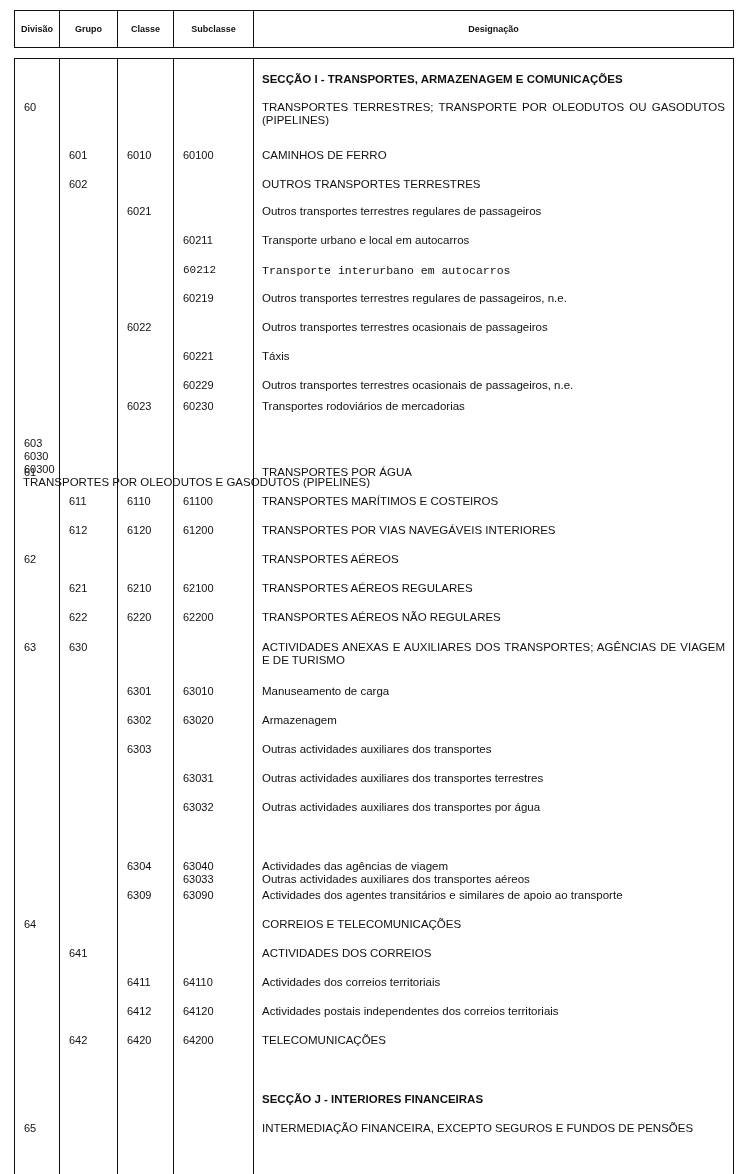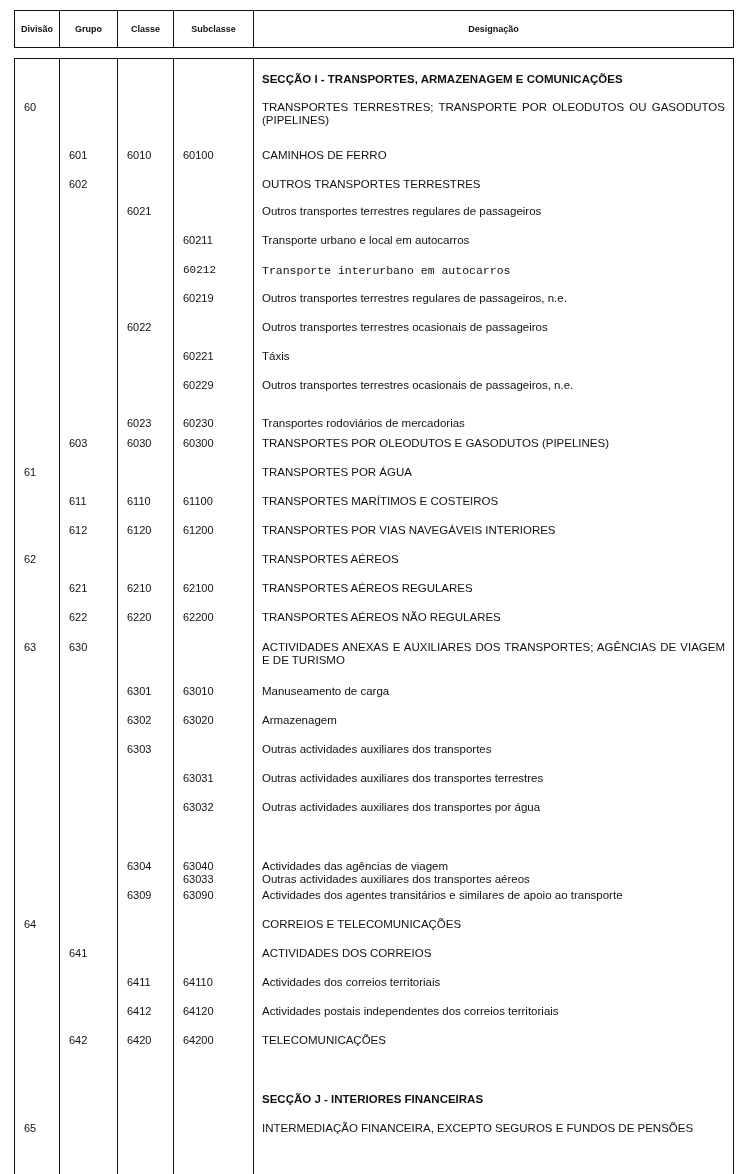--- a/index.html
+++ b/index.html
@@ -107,28 +107,28 @@
       <div class="cell c4 num">60221</div>
       <div class="cell c5">Táxis</div>
     </div>
     <div class="row" style="top: 320px;">
       <div class="cell c1 num"></div>
       <div class="cell c2 num"></div>
       <div class="cell c3 num"></div>
       <div class="cell c4 num">60229</div>
       <div class="cell c5">Outros transportes terrestres ocasionais de passageiros, n.e.</div>
     </div>
-    <div class="row" style="top: 358px;">
+    <div class="row" style="top: 341px;">
       <div class="cell c1 num"></div>
       <div class="cell c2 num"></div>
       <div class="cell c3 num">6023</div>
       <div class="cell c4 num">60230</div>
       <div class="cell c5">Transportes rodoviários de mercadorias</div>
     </div>
-    <div class="row" style="top: 378px;">
+    <div class="row" style="top: 378px; flex-direction: column;">
       <div class="cell c1 num"></div>
       <div class="cell c2 num">603</div>
       <div class="cell c3 num">6030</div>
       <div class="cell c4 num">60300</div>
       <div class="cell c5">TRANSPORTES POR OLEODUTOS E GASODUTOS (PIPELINES)</div>
     </div>
     <div class="row" style="top: 407px;">
       <div class="cell c1 num">61</div>
       <div class="cell c2 num"></div>
       <div class="cell c3 num"></div>

